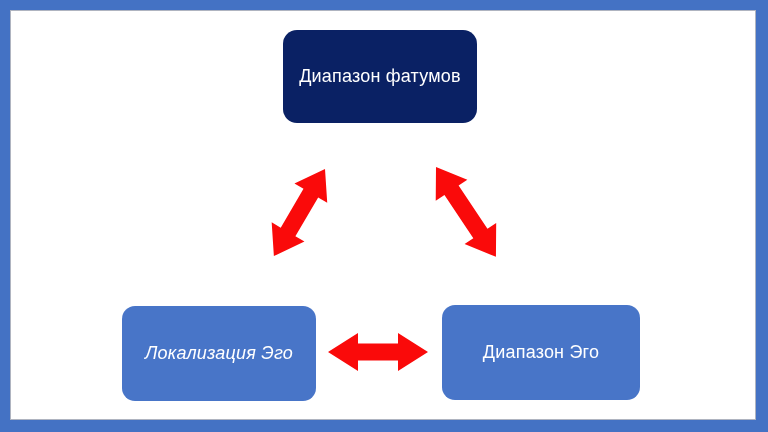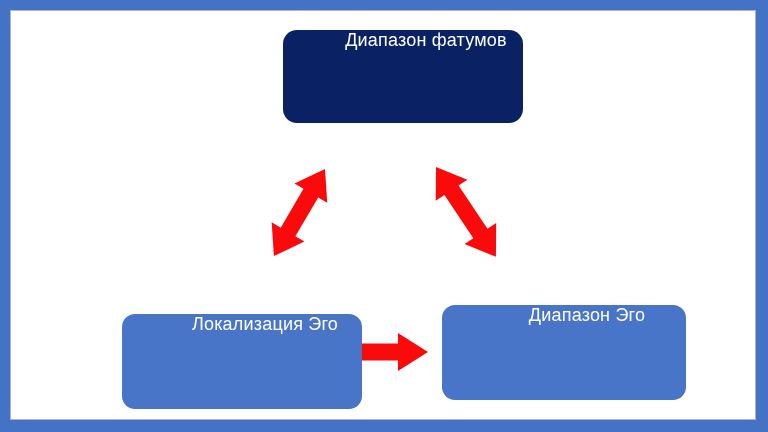--- a/index.html
+++ b/index.html
@@ -24,45 +24,45 @@
     position: absolute;
     left: 0;
     top: 0;
     width: 746px;
     height: 410px;
     display: block;
   }
   .node {
     position: absolute;
     display: flex;
-    align-items: flex-start;
+    align-items: center;
     justify-content: center;
     border-radius: 14px;
     text-align: center;
-    padding-left: 46px;
   }
   .node-label {
     font-size: 18px;
     line-height: 1.2;
     color: #ffffff;
     letter-spacing: 0.2px;
     white-space: nowrap;
   }
   .node-top {
     left: 273px;
     top: 20px;
     width: 194px;
     height: 93px;
   }
   .node-bottom-left {
     left: 112px;
-    top: 304px;
+    top: 296px;
     width: 194px;
     height: 95px;
     border-radius: 13px;
+    font-style: italic;
   }
   .node-bottom-right {
     left: 432px;
     top: 295px;
     width: 198px;
     height: 95px;
     border-radius: 13px;
   }
 </style>
 </head>

